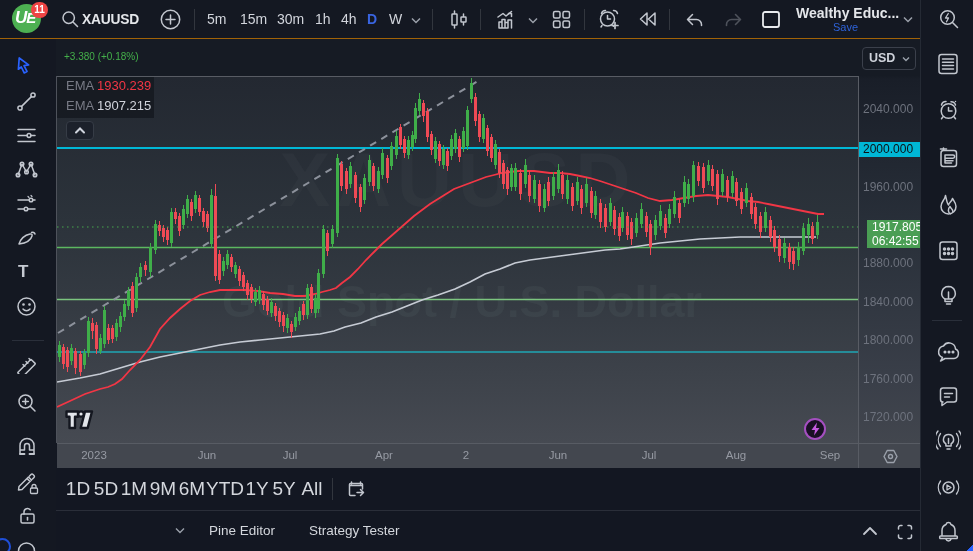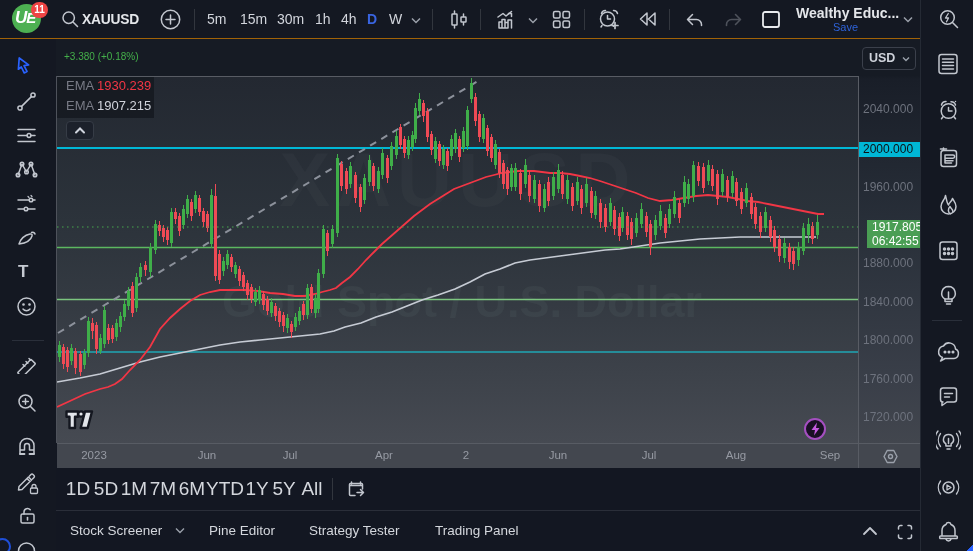--- a/index.html
+++ b/index.html
@@ -458,41 +458,39 @@
   <svg class="abs" style="left:24px;top:4px" width="17" height="17" viewBox="0 0 17 17">
     <path d="M5.2 2.5 H11.8 L15 8.5 L11.8 14.5 H5.2 L2 8.5 Z" stroke="#9aa0aa" stroke-width="1.4" fill="none" stroke-linejoin="round"></path>
     <circle cx="8.5" cy="8.5" r="2" stroke="#9aa0aa" stroke-width="1.4" fill="none"></circle>
   </svg>
 </div>
 
 <div id="rrow">
   <div class="rbt" style="left:22px">1D</div>
   <div class="rbt" style="left:50px">5D</div>
   <div class="rbt" style="left:78px">1M</div>
-  <div class="rbt" style="left:107px">7M</div>
+  <div class="rbt" style="left:107px">9M</div>
   <div class="rbt" style="left:136px">6M</div>
   <div class="rbt" style="left:169px">YTD</div>
   <div class="rbt" style="left:201px">1Y</div>
   <div class="rbt" style="left:228px">5Y</div>
   <div class="rbt" style="left:256px">All</div>
   <div class="sep" style="left:276px;top:10px;height:22px"></div>
   <svg class="abs ic" style="left:290px;top:11px" width="20" height="20" viewBox="0 0 20 20">
     <path d="M3.5 6.5 H16.5 M5.5 3 V5 M14.5 3 V5 M16.5 10 V5.5 a1 1 0 0 0 -1 -1 H4.5 a1 1 0 0 0 -1 1 V15.5 a1 1 0 0 0 1 1 H9"></path>
     <path d="M11 13.5 H17 M14.5 10.5 L17.5 13.5 L14.5 16.5"></path>
   </svg>
 </div>
 
 <div id="bbar">
-  <div class="bbt" style="left:14px">Stock Screener</div>
   <svg class="abs" style="left:119px;top:16px" width="10" height="7" viewBox="0 0 10 7">
       <path d="M1 1.5 L5 5.5 L9 1.5" stroke="#9aa0aa" stroke-width="1.4" fill="none"></path>
     </svg>
   <div class="bbt" style="left:153px">Pine Editor</div>
   <div class="bbt" style="left:253px">Strategy Tester</div>
-  <div class="bbt" style="left:379px">Trading Panel</div>
   <svg class="abs ic" style="left:806px;top:14px" width="16" height="12" viewBox="0 0 16 12">
       <path d="M2 9 L8 3 L14 9" stroke-width="1.8"></path>
     </svg>
   <svg class="abs ic" style="left:840px;top:12px" width="18" height="18" viewBox="0 0 18 18">
       <path d="M6 2.5 H4.5 a2 2 0 0 0 -2 2 V6 M12 2.5 h1.5 a2 2 0 0 1 2 2 V6 M6 15.5 H4.5 a2 2 0 0 1 -2 -2 V12 M12 15.5 h1.5 a2 2 0 0 0 2 -2 V12"></path>
     </svg>
 </div>
 
 <div id="topbar">
 

